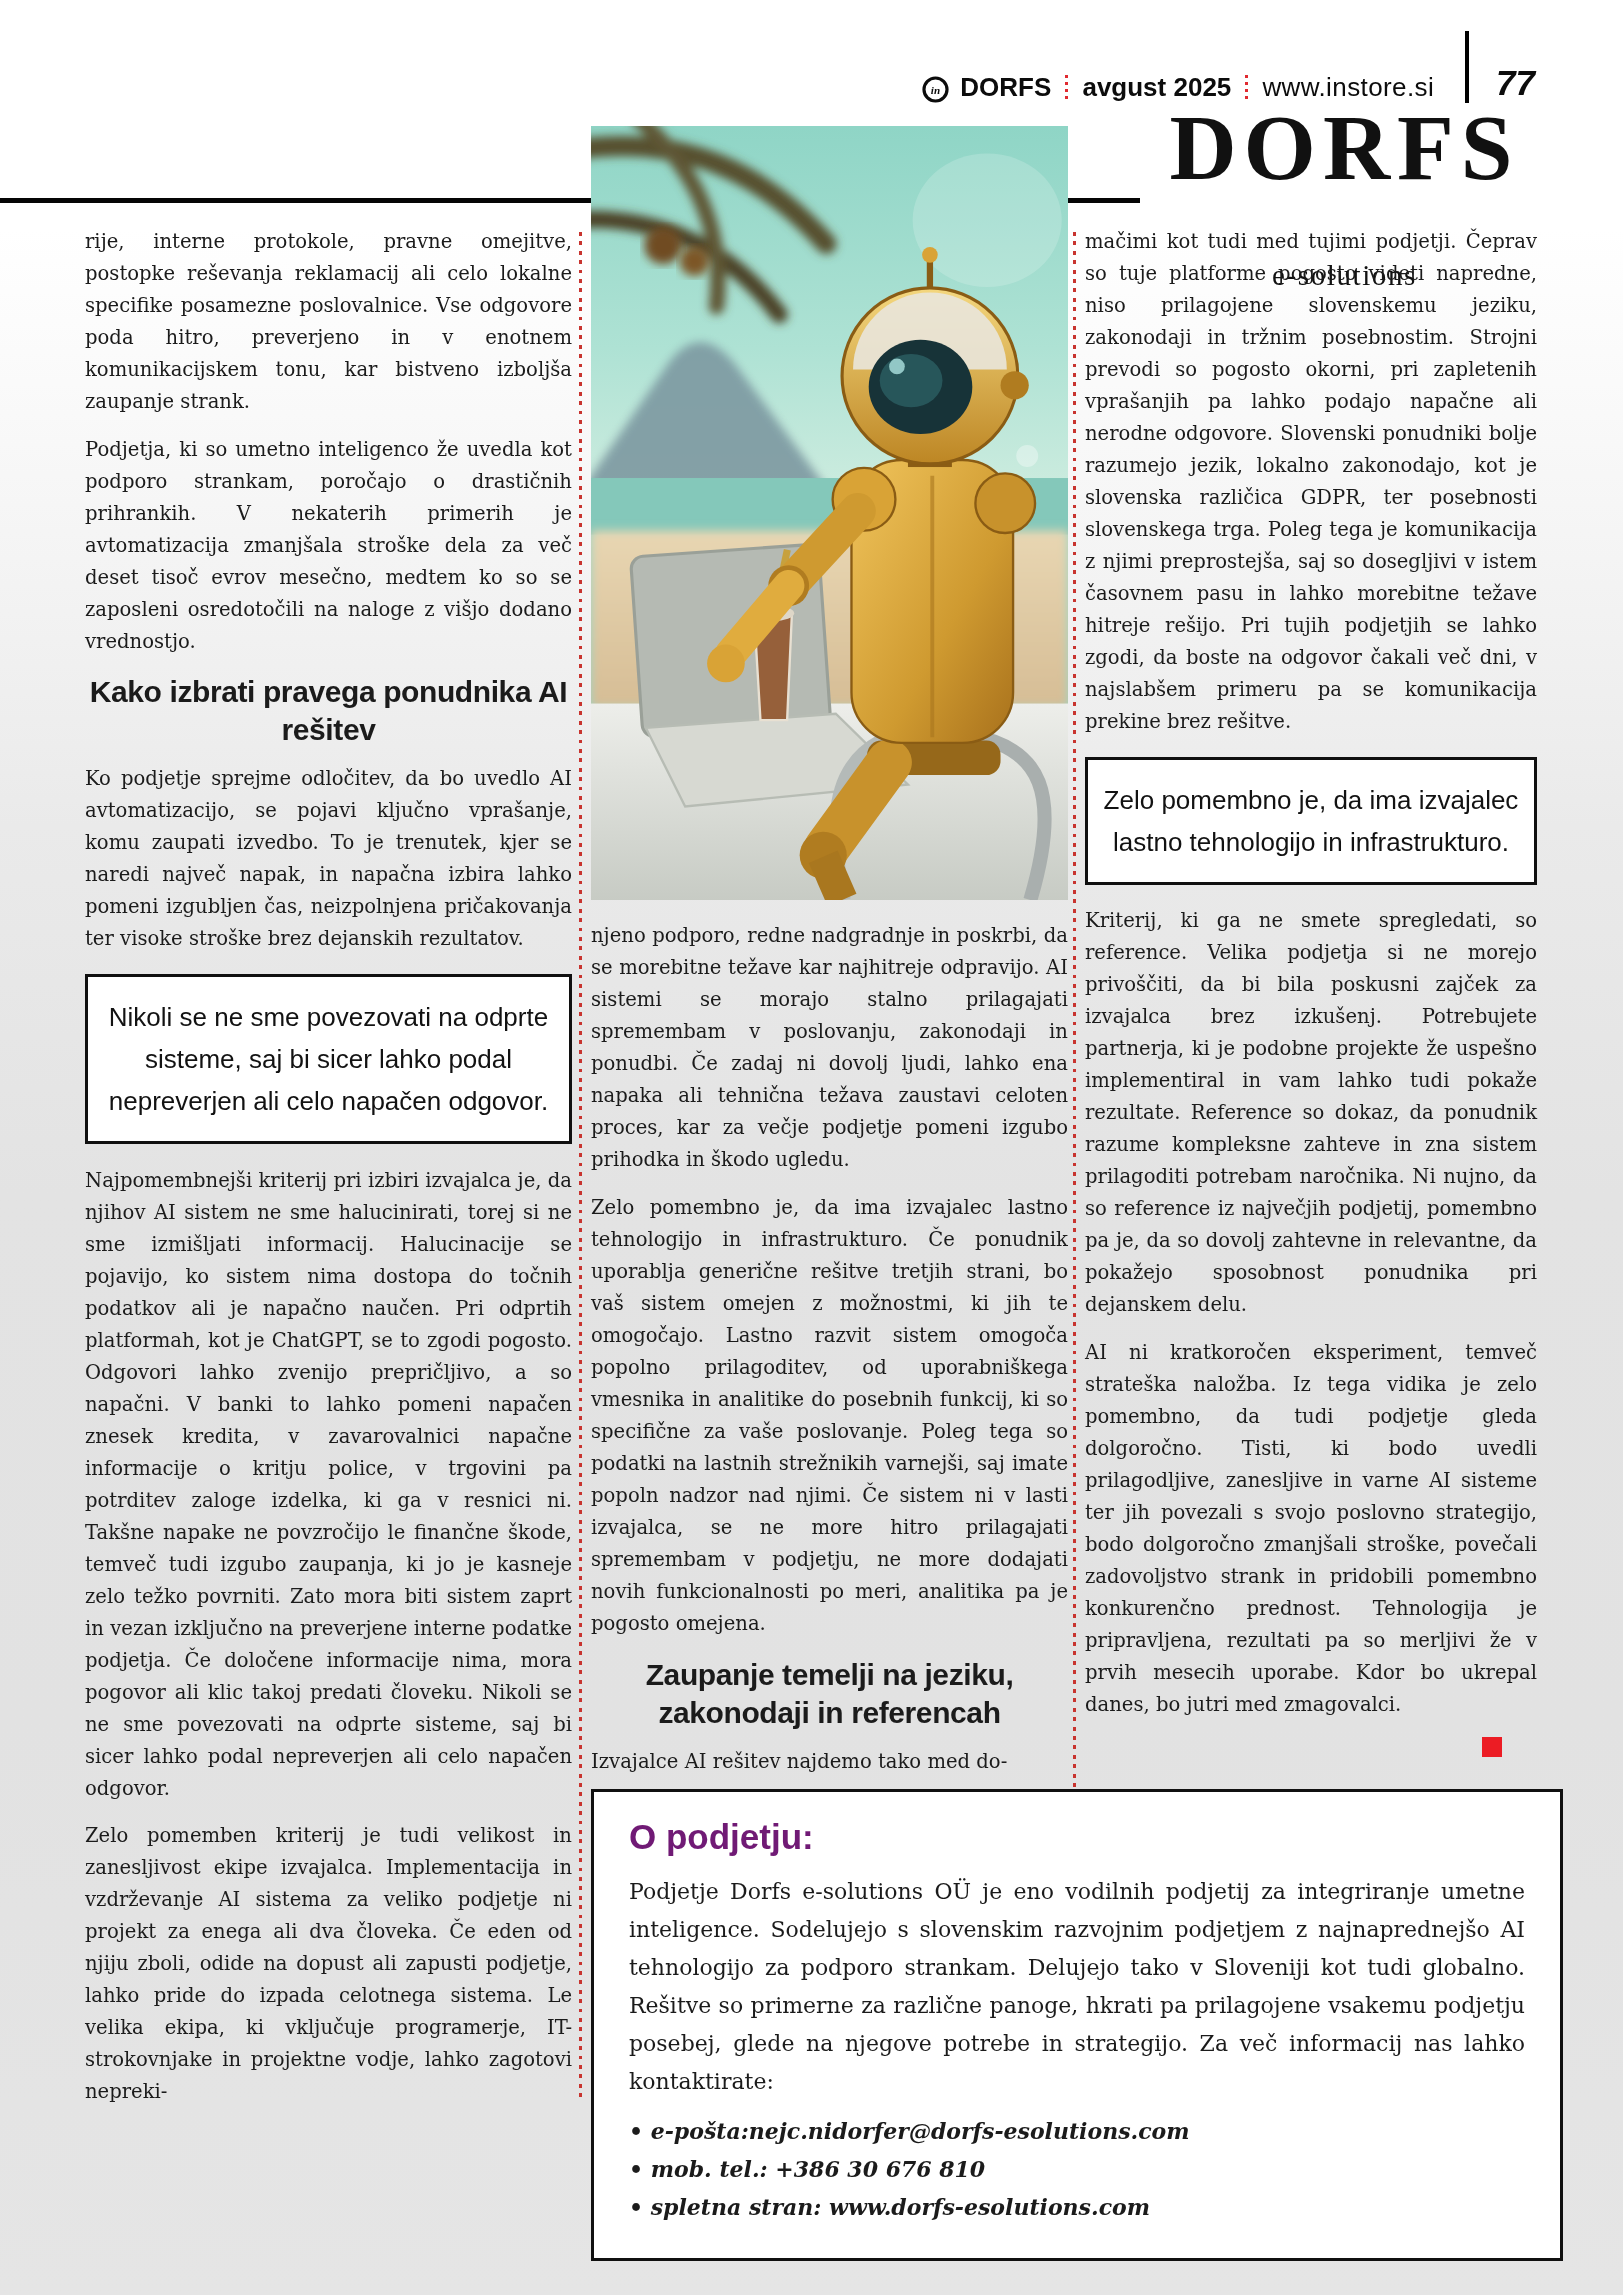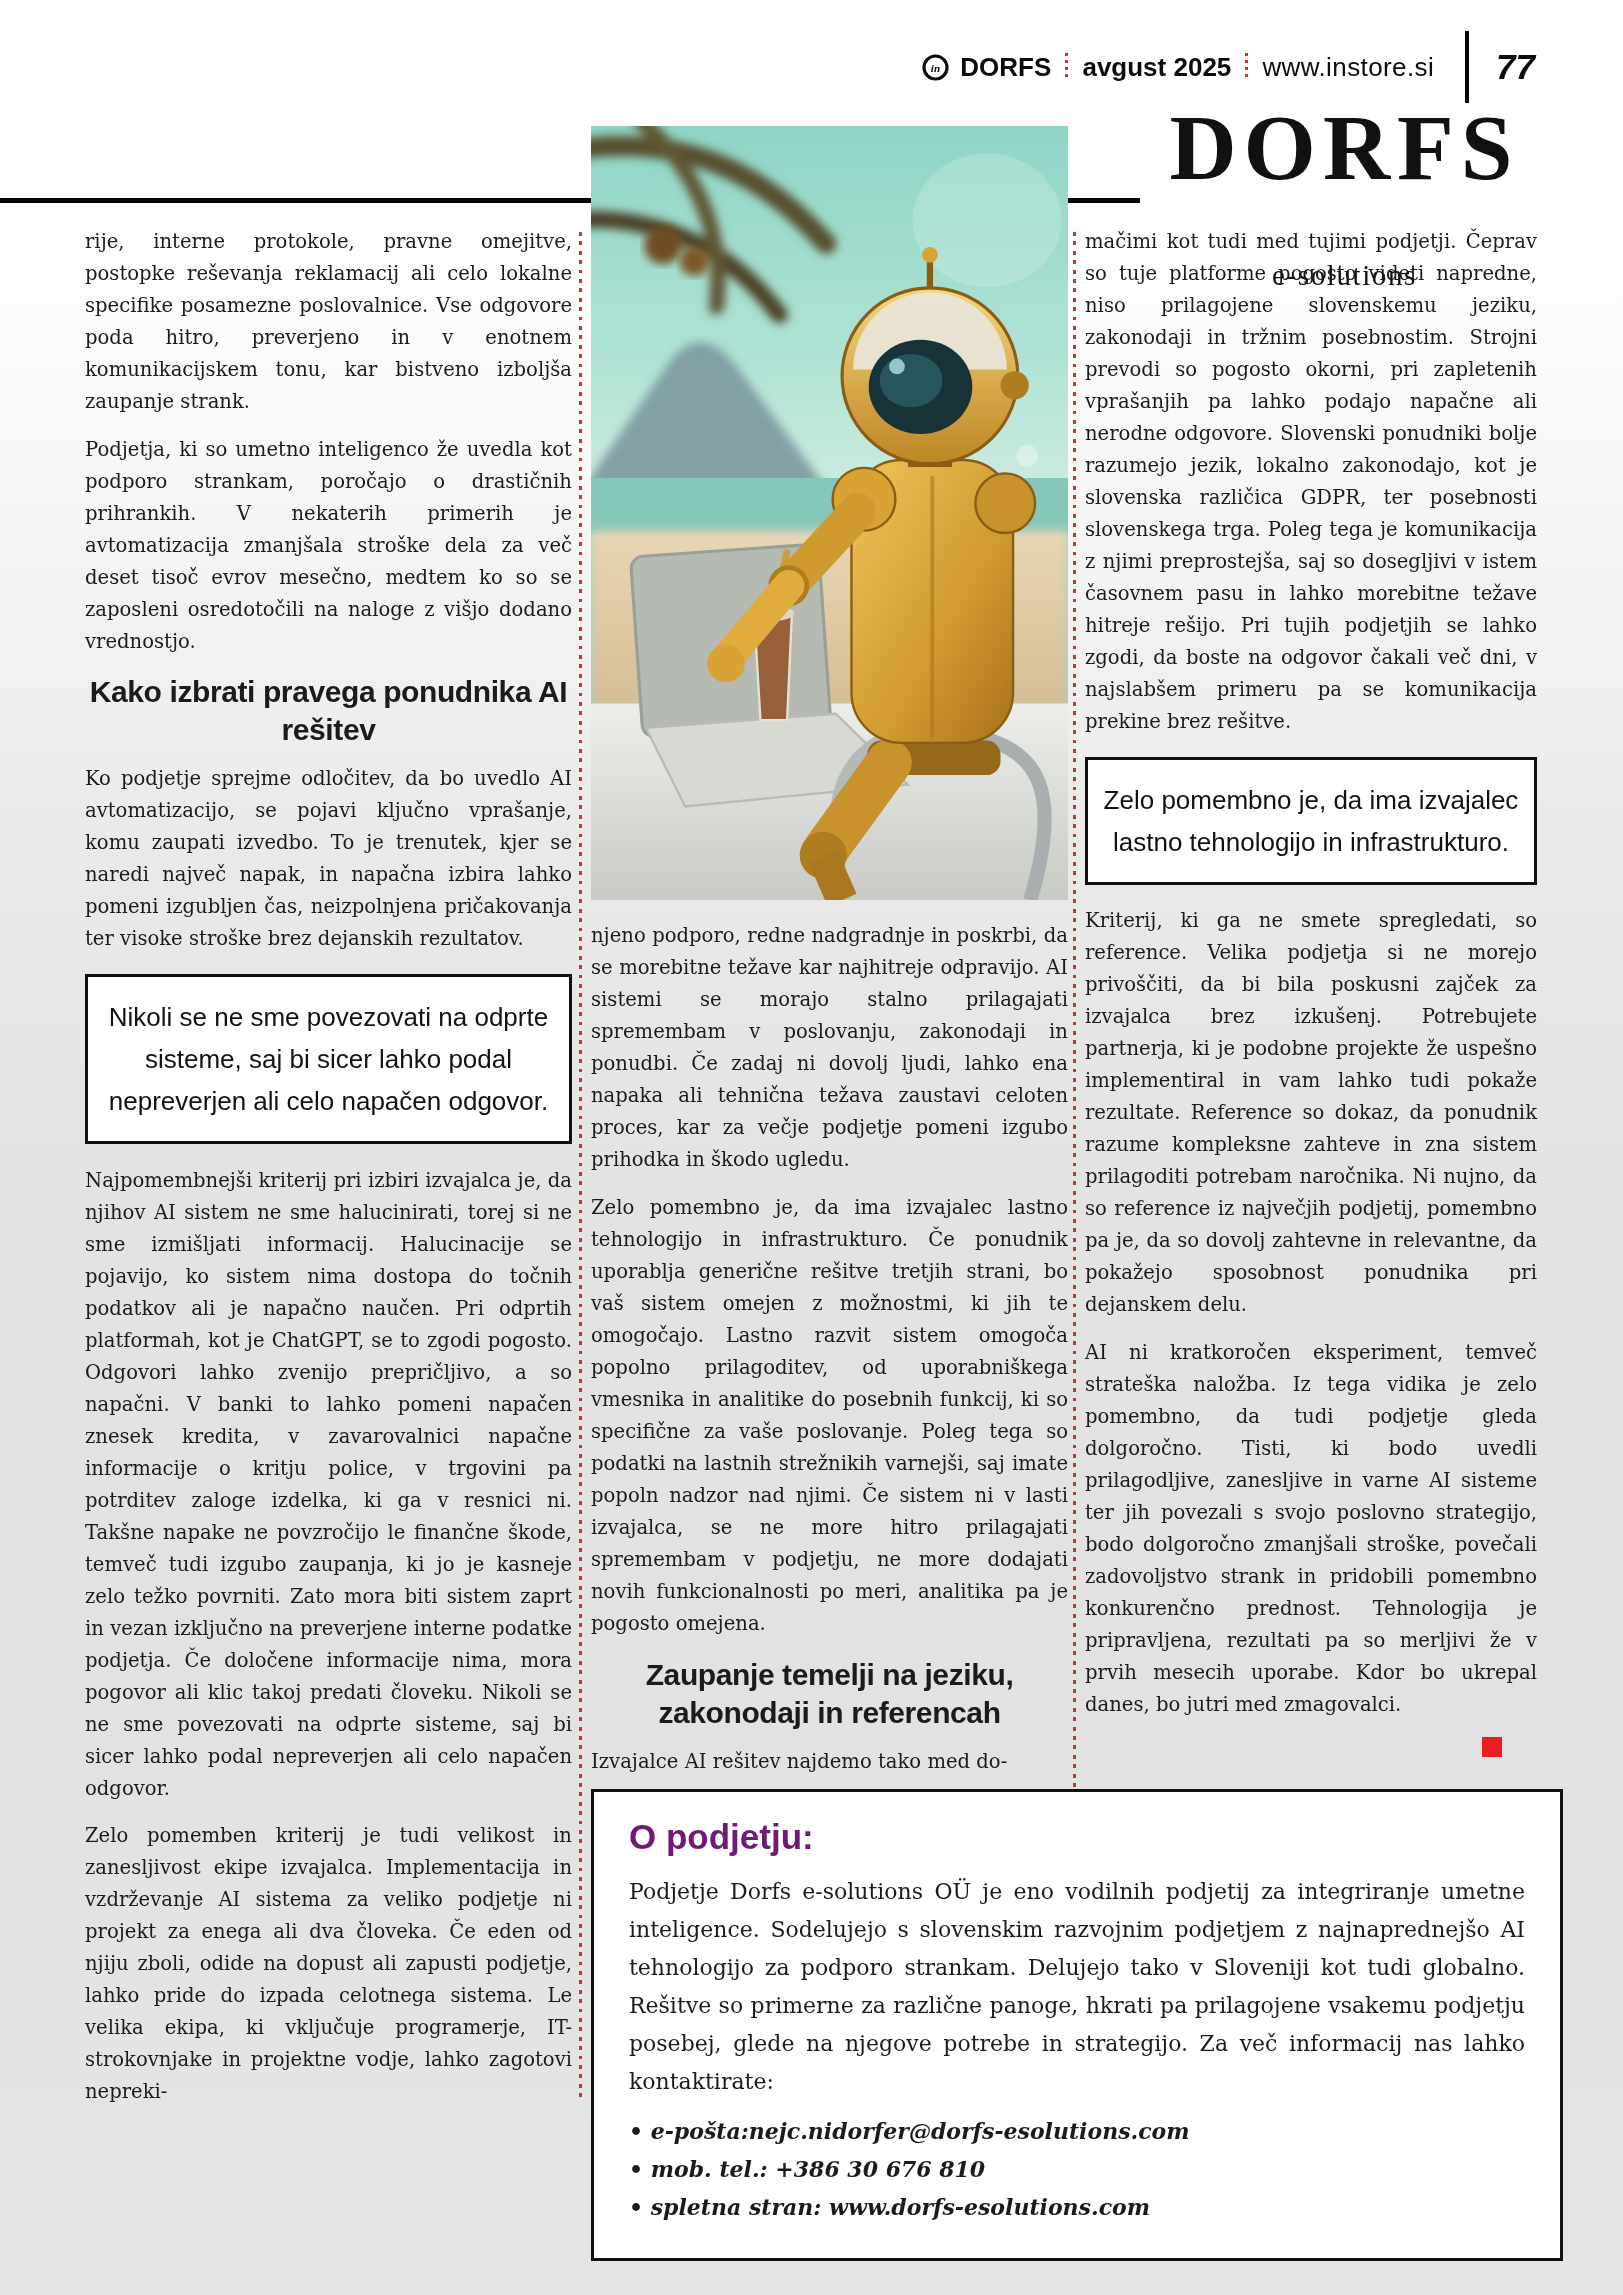--- a/index.html
+++ b/index.html
@@ -2,21 +2,21 @@
 <html lang="sl" style="font-size:12.6px"><head>
 <meta charset="utf-8">
 <style>
   html,body{margin:0;padding:0;background:#fff;}
   .page{
     position:relative;width:1623px;height:2295px;overflow:hidden;
     background:linear-gradient(180deg,#ffffff 0%,#ffffff 10%,#f6f6f6 22%,#eaeaea 36%,#e3e3e3 52%,#e2e2e2 75%,#e5e5e5 100%);
     font-family:"DejaVu Serif",serif;color:#1b1b1b;
   }
   
-  .hdr{position:absolute;top:31px;right:88px;height:72px;display:flex;align-items:center;
+  .hdr{position:absolute;top:31px;right:88px;height:72px;display:flex;align-items:flex-end;
        font-family:"Liberation Sans",sans-serif;font-weight:bold;font-size:26px;color:#0c0c0c;}
   .hdr-icon{width:27px;height:27px;margin-right:11px;display:inline-block;}
   .hdr-sep{width:3.1px;height:28px;margin:0 14px;
        background-image:repeating-linear-gradient(180deg,#e02a30 0 3.1px,rgba(0,0,0,0) 3.1px 7px);}
   .hdr-site{font-weight:normal;letter-spacing:0.4px;}
   .hdr-bar{width:3.9px;height:72px;background:#000;margin:0 27px 0 31px;}
   .page-num{font-style:italic;font-size:35px;}
   .rule{position:absolute;left:0;top:198px;width:1140px;height:4.7px;background:#050505;}
   
   .logo{position:absolute;top:101px;right:90px;width:377px;text-align:center;color:#111;}

